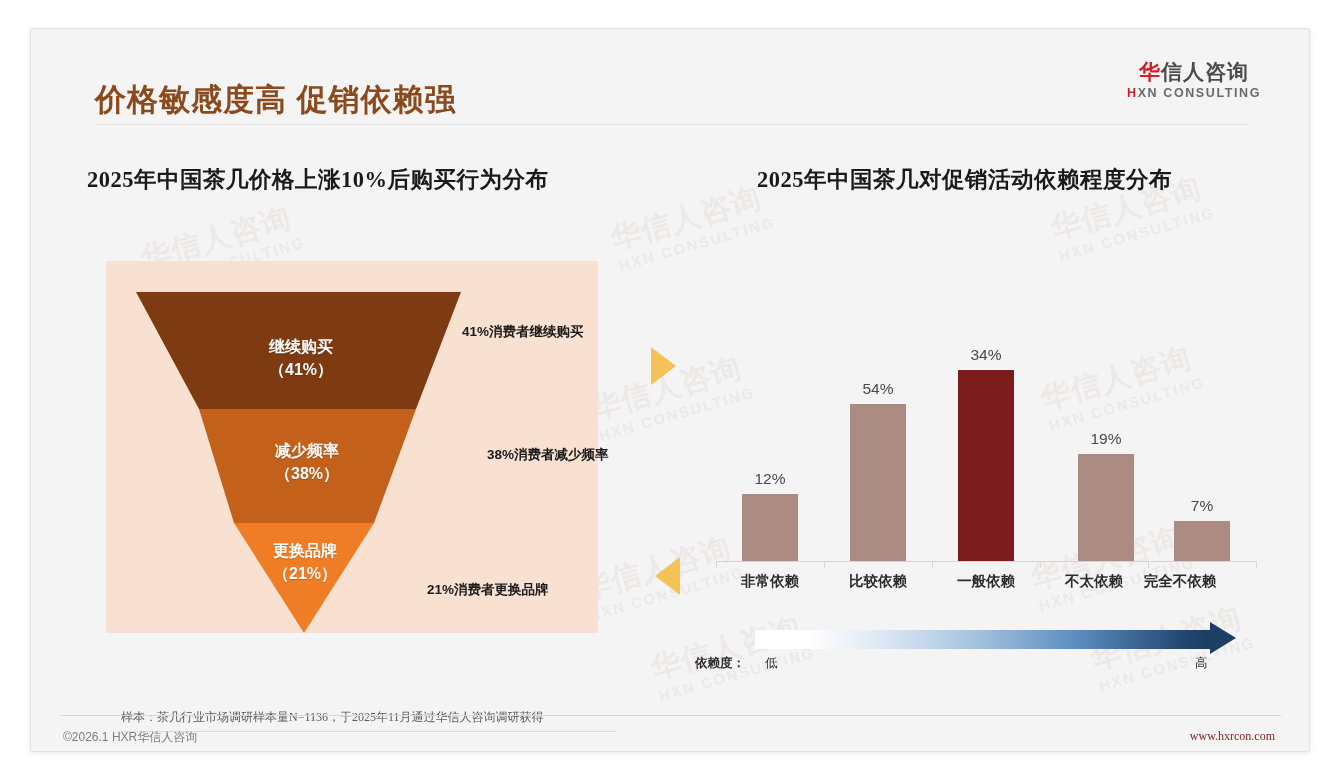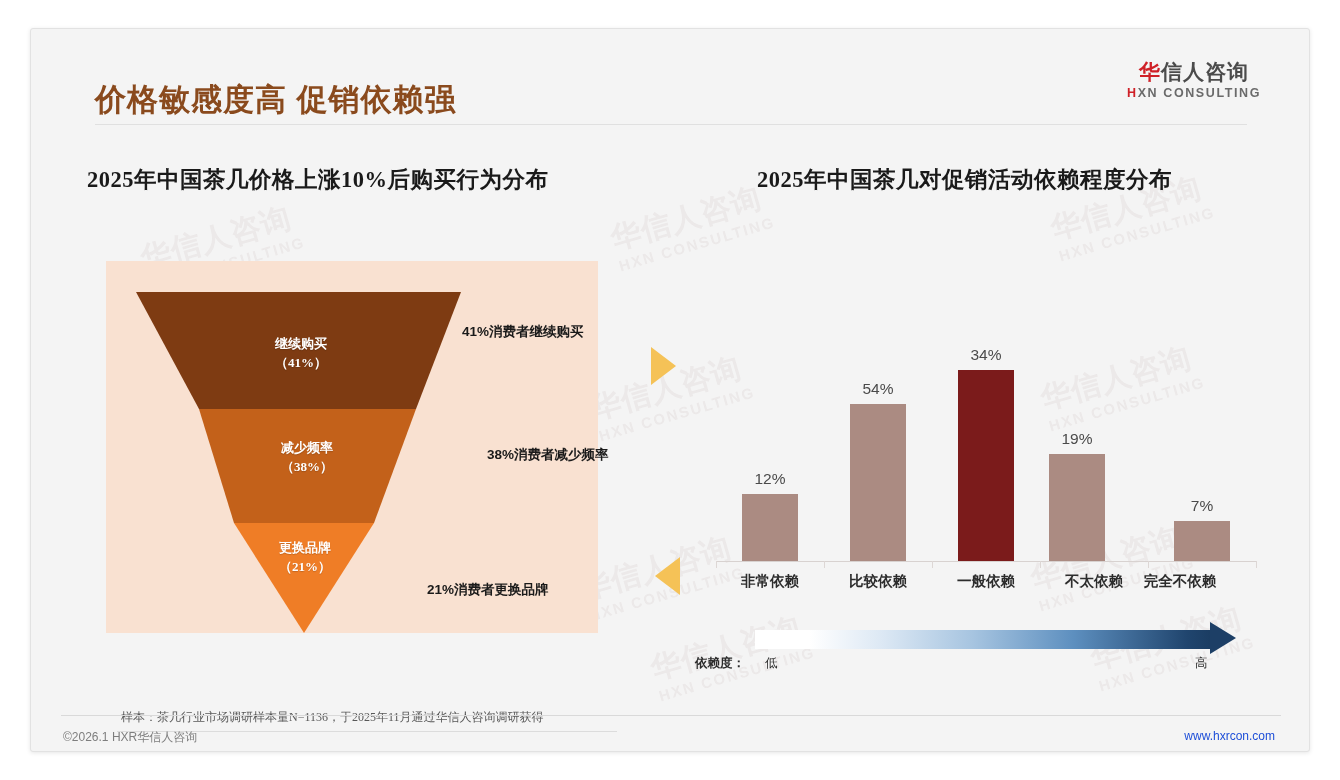--- a/index.html
+++ b/index.html
@@ -70,22 +70,22 @@
     position: absolute; left: 75px; top: 232px;
     width: 492px; height: 372px;
   }
   .funnel-bg {
     position: absolute; left: 0; top: 0; width: 100%; height: 100%;
     background: #f9e1d1;
   }
   .funnel-svg { position: absolute; left: 0; top: 0; }
   .funnel-label {
     position: absolute; color: #ffffff; font-weight: bold;
-    font-size: 13px; text-align: center; line-height: 1.45;
-    font-family: Liberation Serif, serif;
+    font-size: 16px; text-align: center; line-height: 1.45;
+    font-family: Liberation Sans, sans-serif;
     text-shadow: 0 1px 1px rgba(0,0,0,0.18);
     pointer-events: none;
   }
   .funnel-note {
     position: absolute; color: #1a1a1a; font-weight: bold;
     font-size: 13.5px; white-space: nowrap;
     font-family: "Liberation Sans", sans-serif;
   }
 
   
@@ -168,22 +168,22 @@
   #footer {
     position: absolute; left: 0; top: 692px; width: 1280px; height: 32px;
   }
   #footer-left {
     position: absolute; left: 32px; top: 8px;
     font-size: 12px; color: #7e7e7e;
     font-family: "Liberation Sans", sans-serif;
   }
   #footer-right {
     position: absolute; right: 36px; top: 8px;
-    font-size: 12px; color: #1d4ed8;
-    font-family: Liberation Sans, sans-serif;
+    font-size: 12px; color: #7f1d1d;
+    font-family: Liberation Serif, serif;
   }
 </style>
 </head>
 <body>
 
 <div id="slide">
 
   <div class="wm" style="left:110px; top:190px;">
     <b>华信人咨询</b>
       <i>HXN CONSULTING</i>
@@ -285,21 +285,21 @@
       <div class="bar-rect" style="height:67px;"></div>
     </div>
     <div class="bar-col" style="left:133px;">
       <div class="bar-value">54%</div>
       <div class="bar-rect" style="height:157px;"></div>
     </div>
     <div class="bar-col" style="left:241px;">
       <div class="bar-value">34%</div>
       <div class="bar-rect hl" style="height:191px;"></div>
     </div>
-    <div class="bar-col" style="left:332px;">
+    <div class="bar-col" style="left:361px;">
       <div class="bar-value">19%</div>
       <div class="bar-rect" style="height:107px;"></div>
     </div>
     <div class="bar-col" style="left:457px;">
       <div class="bar-value">7%</div>
       <div class="bar-rect" style="height:40px;"></div>
     </div>
 
     <div class="cat-label" style="left:25px;">非常依赖</div>
     <div class="cat-label" style="left:133px;">比较依赖</div>

